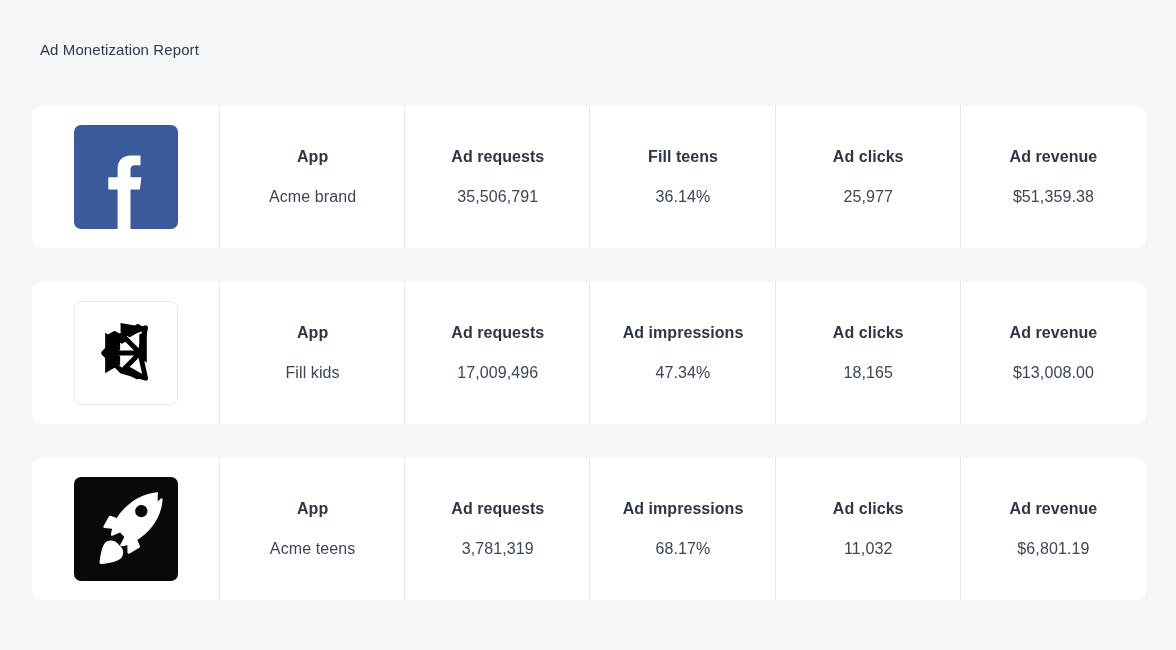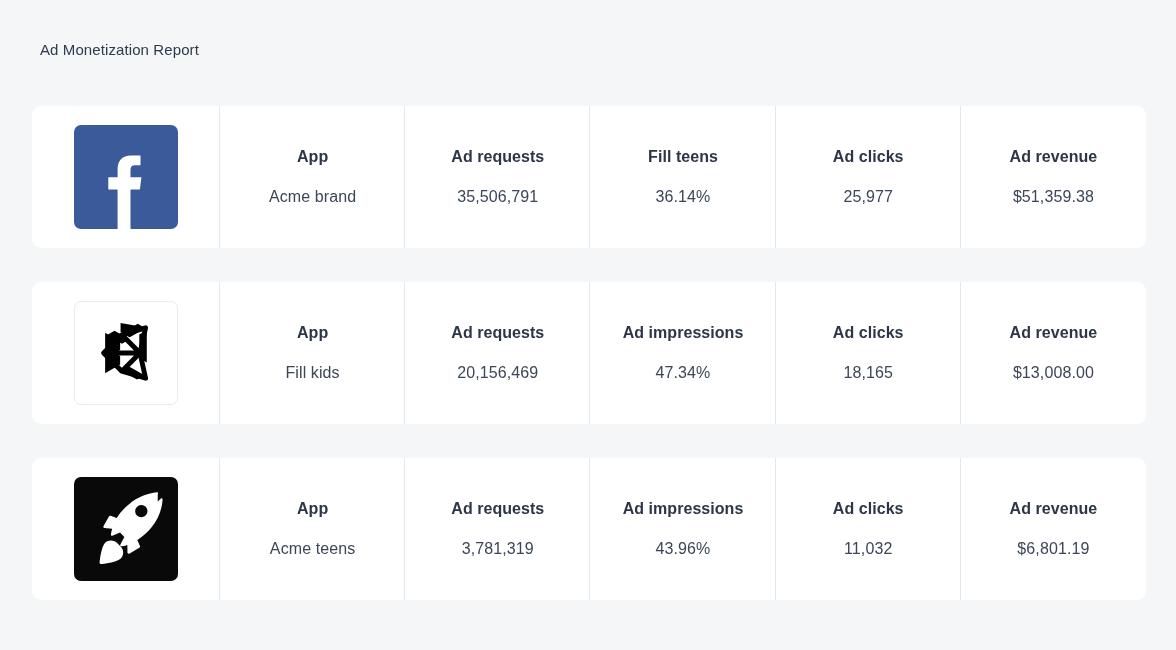--- a/index.html
+++ b/index.html
@@ -192,21 +192,21 @@
         </div>
       </div>
 
       <div class="metric-cell">
         <div class="metric-label">App</div>
         <div class="metric-value">Fill kids</div>
       </div>
 
       <div class="metric-cell">
         <div class="metric-label">Ad requests</div>
-        <div class="metric-value">20,156,469</div>
+        <div class="metric-value">17,009,496</div>
       </div>
 
       <div class="metric-cell">
         <div class="metric-label">Ad impressions</div>
         <div class="metric-value">47.34%</div>
       </div>
 
       <div class="metric-cell">
         <div class="metric-label">Ad clicks</div>
         <div class="metric-value">18,165</div>
@@ -236,21 +236,21 @@
         <div class="metric-value">Acme teens</div>
       </div>
 
       <div class="metric-cell">
         <div class="metric-label">Ad requests</div>
         <div class="metric-value">3,781,319</div>
       </div>
 
       <div class="metric-cell">
         <div class="metric-label">Ad impressions</div>
-        <div class="metric-value">43.96%</div>
+        <div class="metric-value">68.17%</div>
       </div>
 
       <div class="metric-cell">
         <div class="metric-label">Ad clicks</div>
         <div class="metric-value">11,032</div>
       </div>
 
       <div class="metric-cell">
         <div class="metric-label">Ad revenue</div>
         <div class="metric-value">$6,801.19</div>

